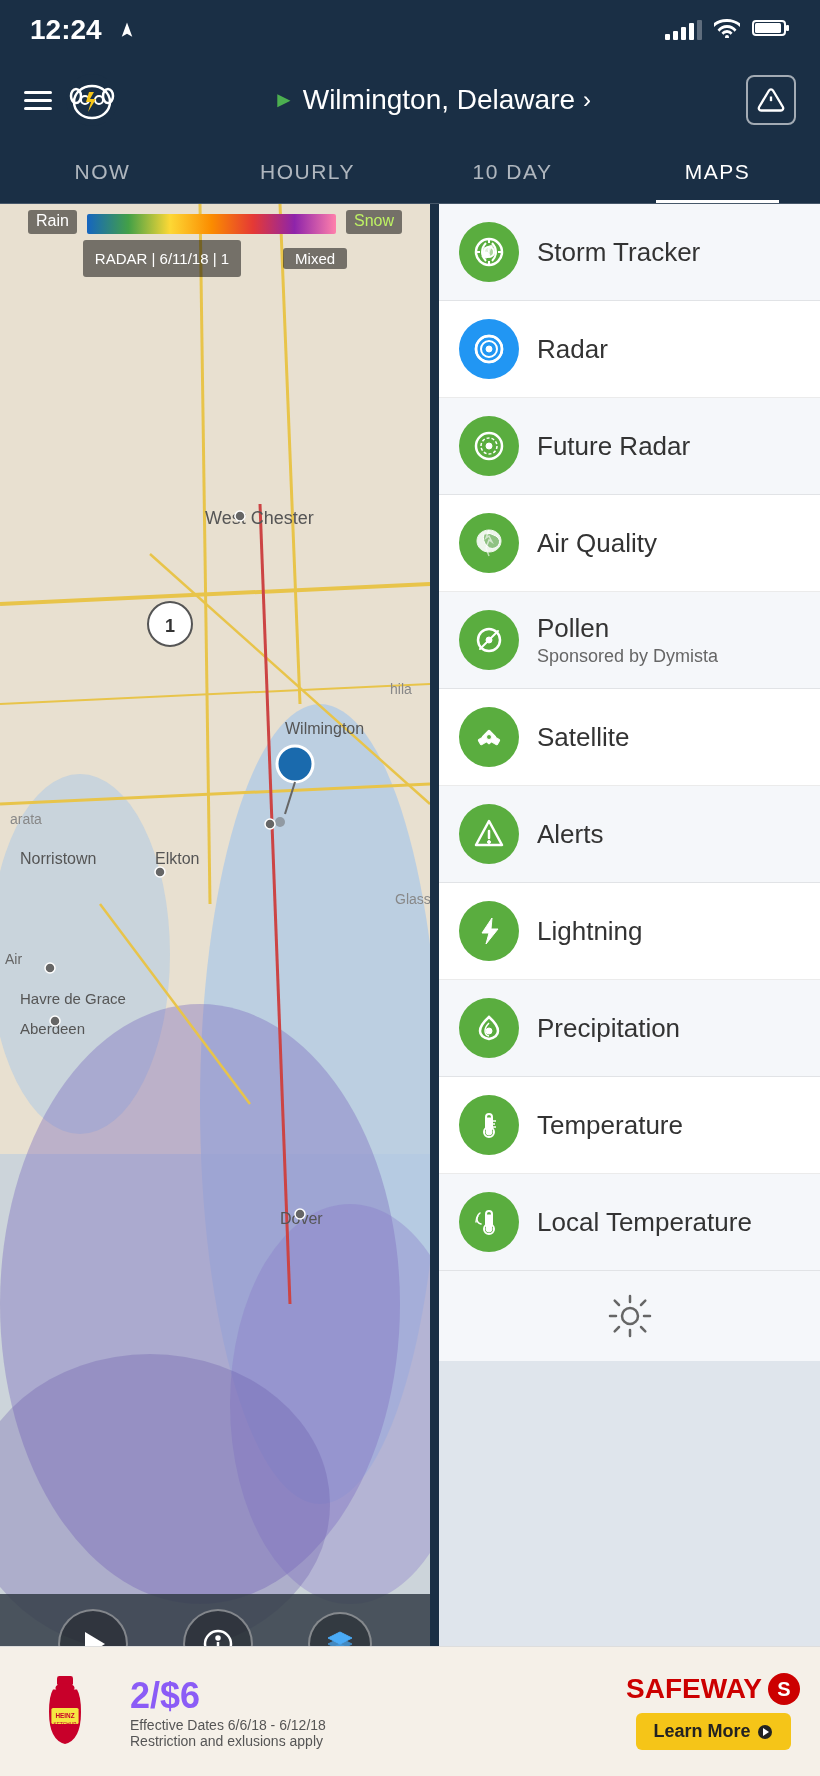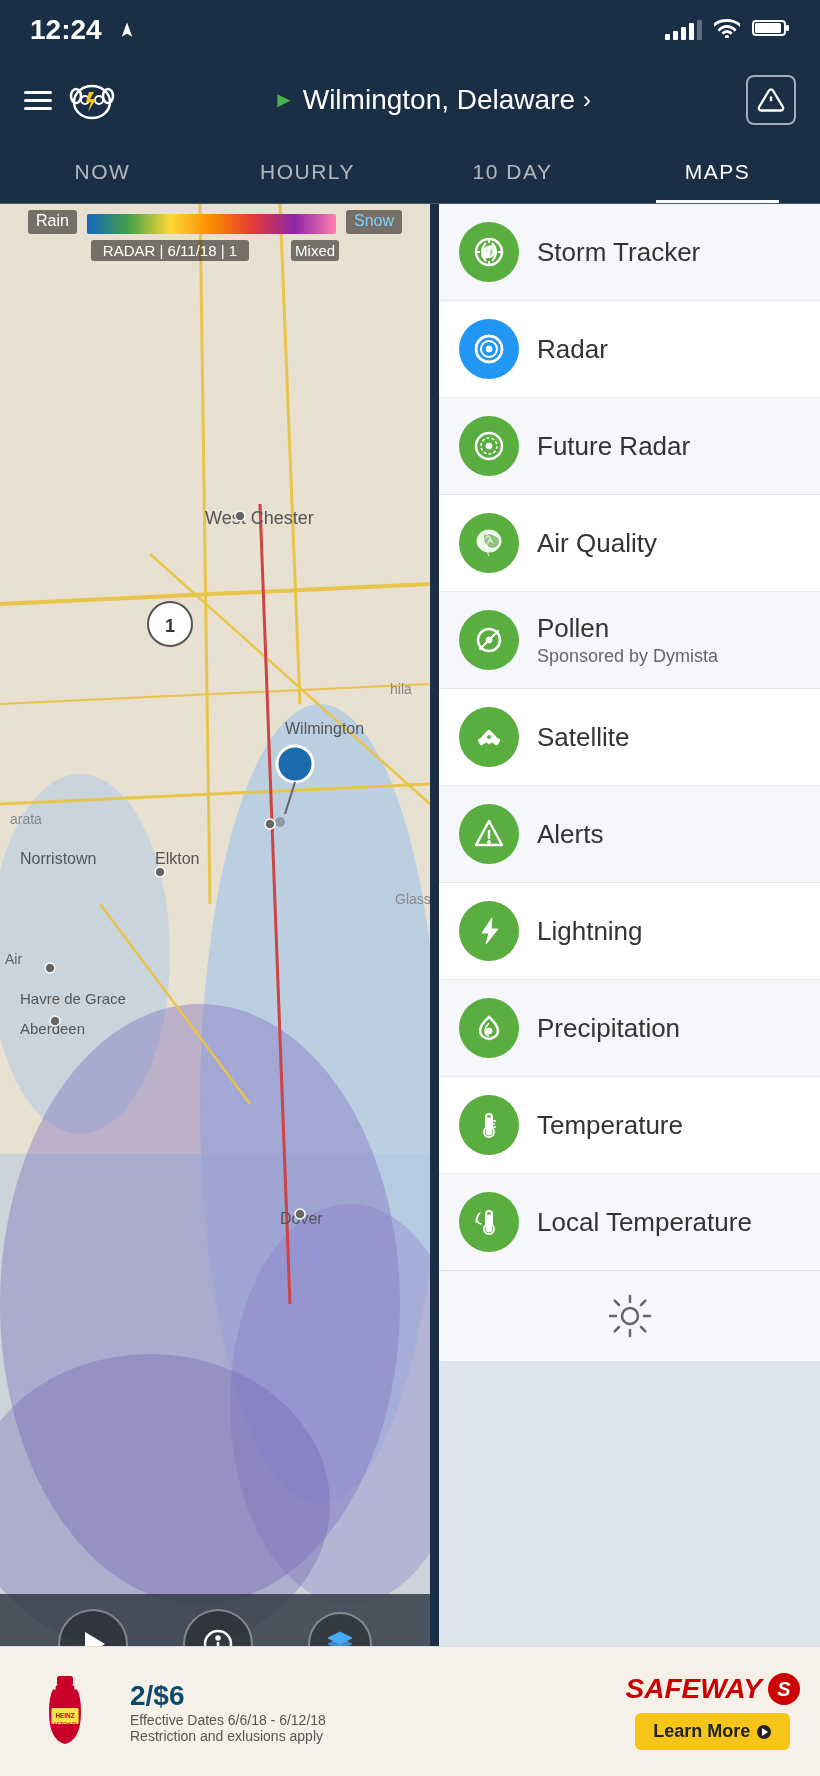--- a/index.html
+++ b/index.html
@@ -265,39 +265,38 @@
       height: 100px;
       display: flex;
       align-items: center;
       justify-content: center;
     }
     .ad-product svg { width: 80px; height: 80px; }
     .ad-deal {
       flex: 1;
     }
     .ad-price {
-      font-size: 28px;
+      font-size: 36px;
       font-weight: 700;
-      color: #0c4a6e;
+      color: #8b5cf6;
     }
     .ad-dates {
       font-size: 14px;
       color: #555;
     }
     .ad-store {
       display: flex;
       flex-direction: column;
       align-items: center;
       gap: 8px;
     }
     .safeway-logo {
       display: flex;
       align-items: center;
       gap: 6px;
-      font-style: italic;
     }
     .safeway-text {
       font-size: 28px;
       font-weight: 700;
       color: #cc0000;
     }
     .safeway-s {
       width: 32px;
       height: 32px;
       background: #cc0000;
@@ -487,25 +486,25 @@
       <circle cx="280" cy="618" r="5" fill="#666" opacity="0.5"></circle>
 
       <circle cx="270" cy="620" r="5" fill="#666" stroke="white" stroke-width="1.5"></circle>
     </svg>
 
     
     <div style="position:absolute;top:0;left:0;width:430px;">
       <div style="display:flex;justify-content:space-between;padding:6px 28px;">
         <span style="color:white;font-size:16px;background:rgba(0,0,0,0.5);padding:2px 8px;border-radius:3px;">Rain</span>
         <div style="flex:1;margin:0 10px;height:20px;background:linear-gradient(to right,#1565c0,#43a047,#fdd835,#fb8c00,#e53935,#8e24aa,#ff80ab);border-radius:2px;margin-top:4px;"></div>
-        <span style="color:#7dd3fc;font-size:16px;background:rgba(0,0,0,0.5);padding:2px 8px;border-radius:3px;">Snow</span>
+        <span style="color:#bef264;font-size:16px;background:rgba(0,0,0,0.5);padding:2px 8px;border-radius:3px;">Snow</span>
       </div>
       <div style="display:flex;justify-content:center;align-items:center;gap:10px;">
-        <span style="color:white;font-size:15px;background:rgba(0,0,0,0.5);padding:2px 12px;border-radius:3px;">RADAR | 6/11/18 | 1</span>
-        <span style="color:white;font-size:15px;background:rgba(0,0,0,0.5);padding:2px 4px;border-radius:3px;margin-left:32px;">Mixed</span>
+        <span style="color:white;font-size:15px;background:rgba(0,0,0,0.5);padding:10px 12px;border-radius:3px;">RADAR | 6/11/18 | 1</span>
+        <span style="color:white;font-size:15px;background:rgba(0,0,0,0.5);padding:2px 12px;border-radius:3px;margin-left:32px;">Mixed</span>
       </div>
     </div>
 
     
     <div class="map-controls">
       <div class="ctrl-btn">
         <svg viewBox="0 0 32 32" fill="white">
           <polygon points="8,4 28,16 8,28"></polygon>
         </svg>
       </div>

